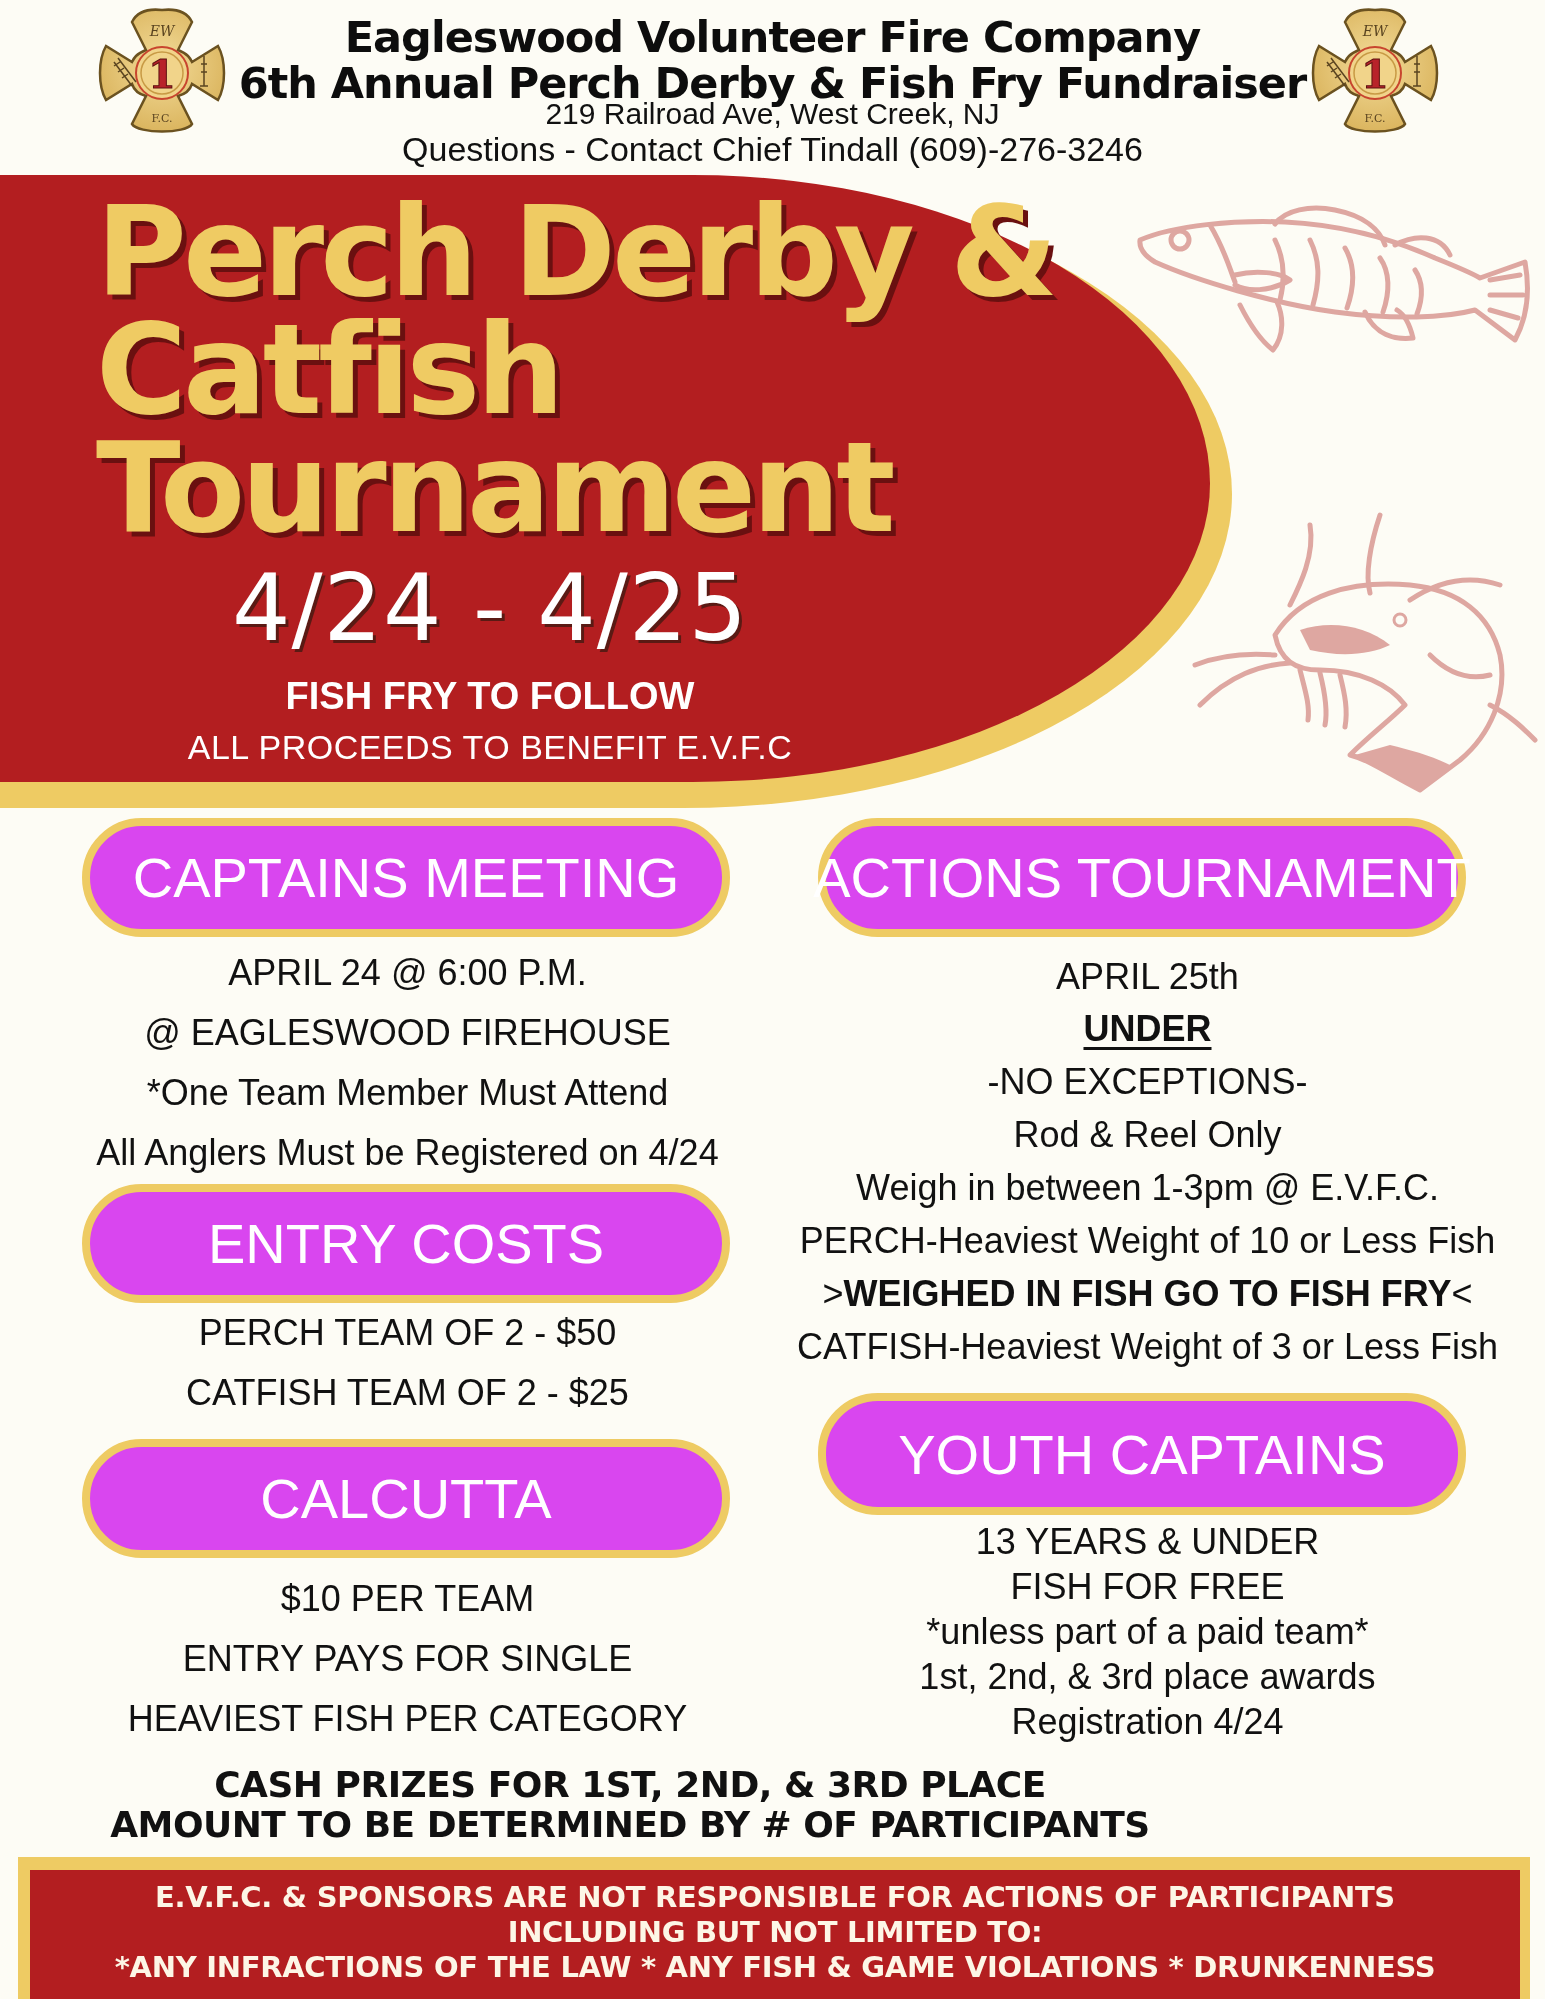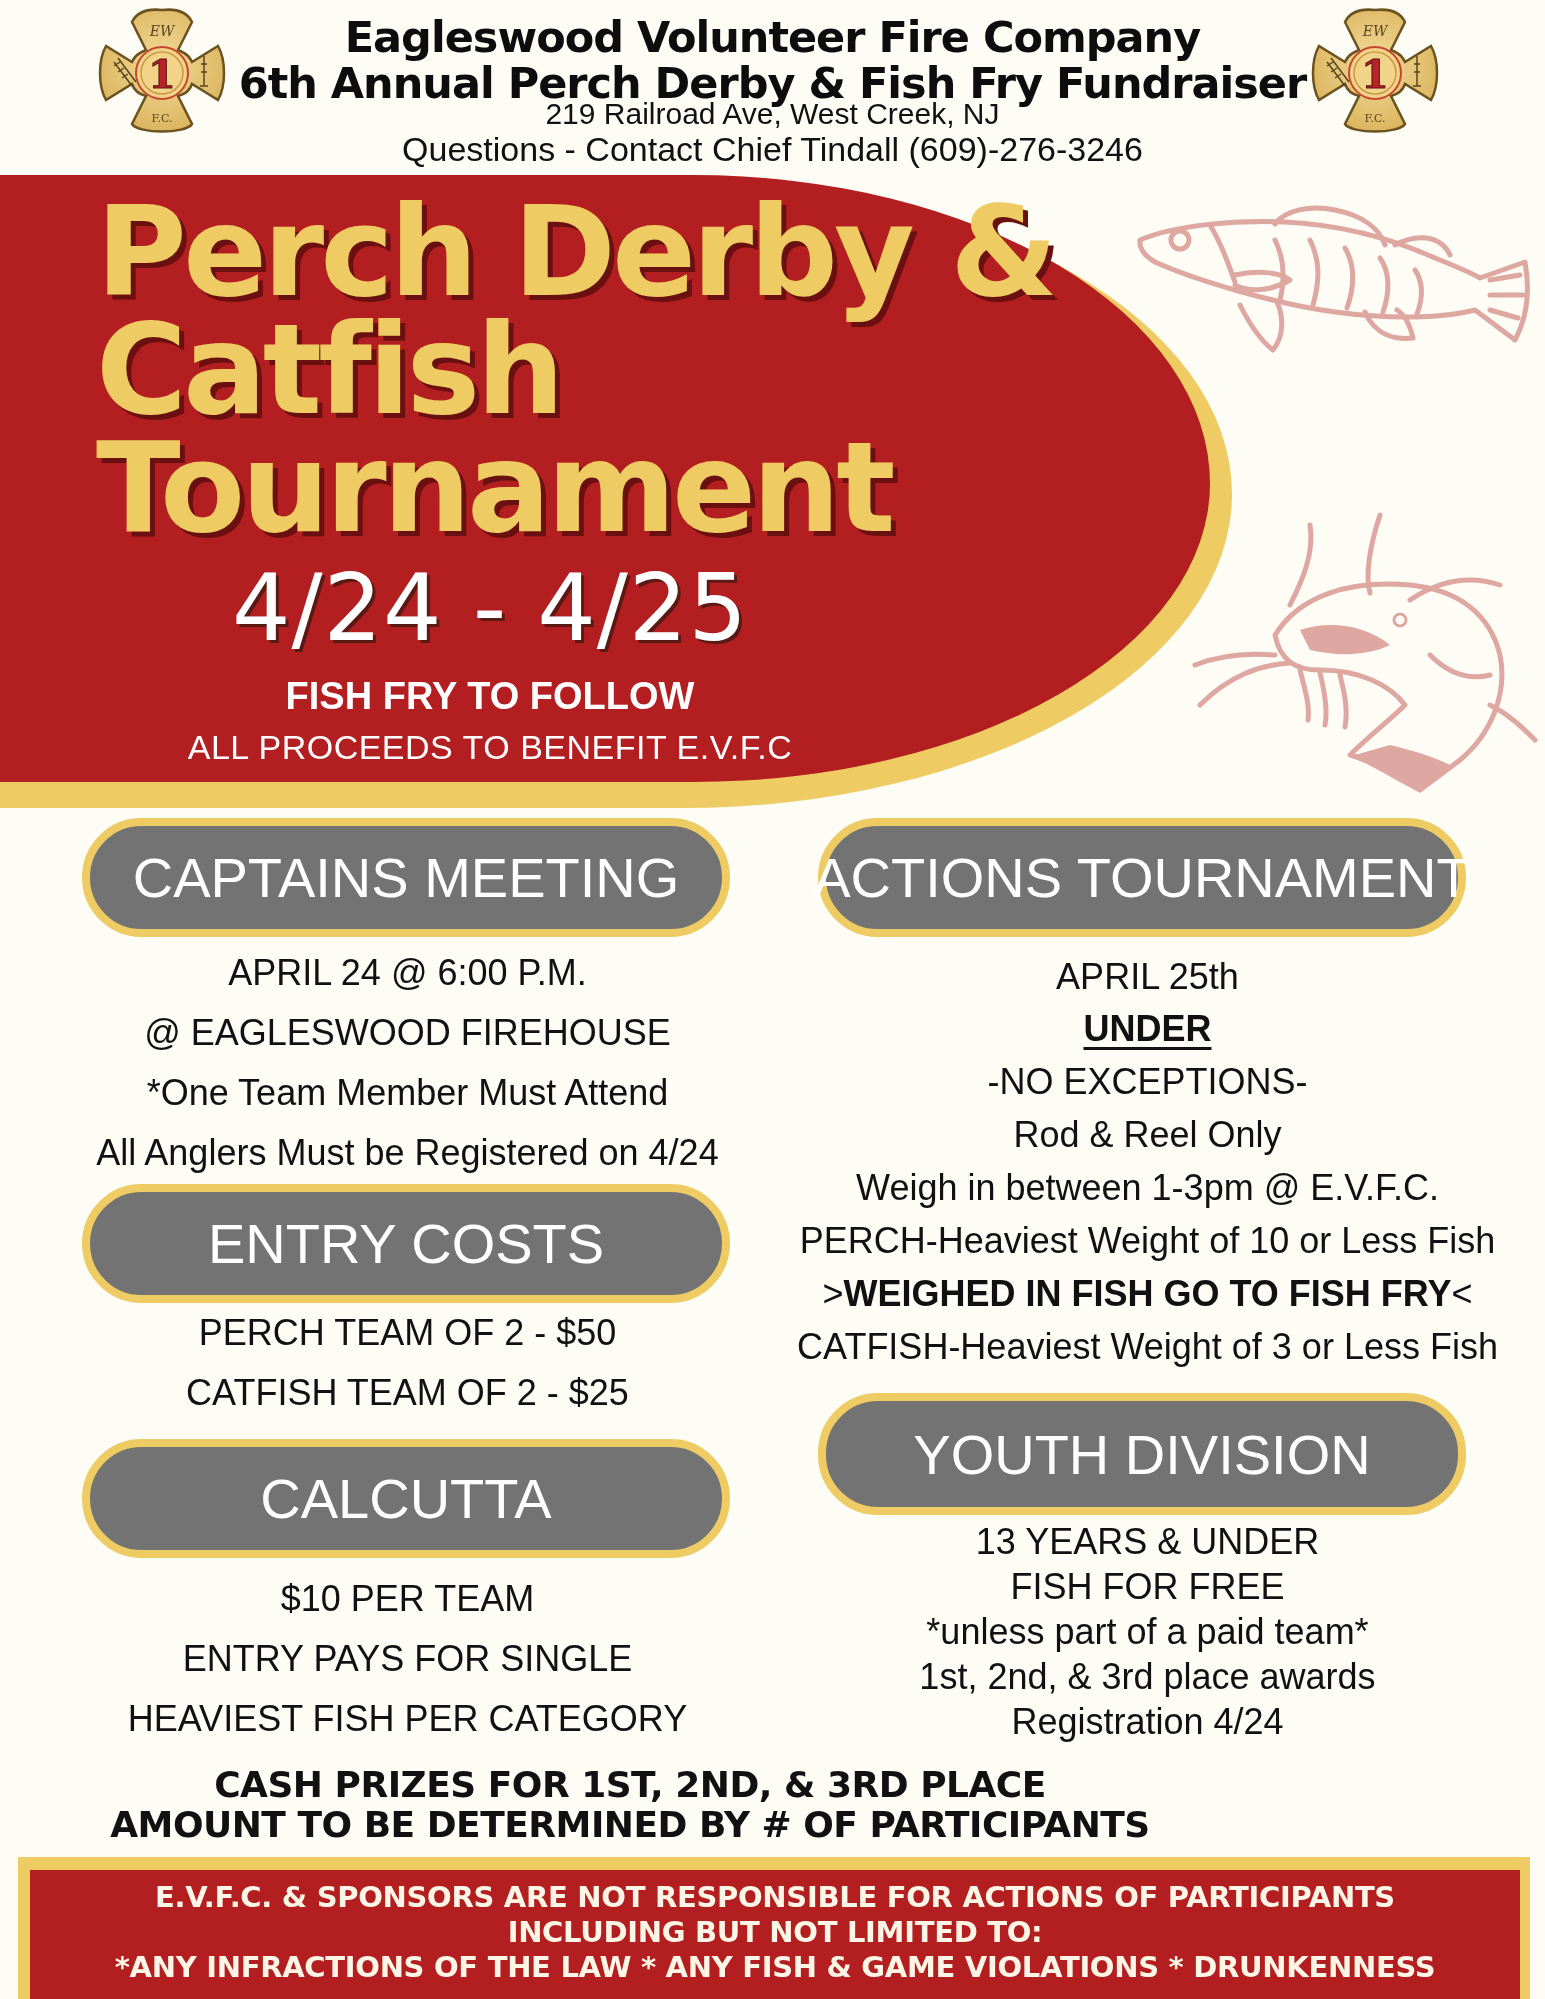--- a/index.html
+++ b/index.html
@@ -16,21 +16,21 @@
 
     
     .hero-gold { position: absolute; left: -400px; top: 180px; width: 1632px; height: 628px; background: #eecb63; border-radius: 0 600px 600px 0 / 0 330px 330px 0; border-top-right-radius: 520px 300px; }
     .hero-red { position: absolute; left: -400px; top: 175px; width: 1610px; height: 607px; background: #b31e20; border-top-right-radius: 470px 330px; border-bottom-right-radius: 470px 290px; }
     .title { position: absolute; left: 96px; font: bold 124px "DejaVu Sans", sans-serif; color: #efcb63; letter-spacing: -4px; line-height: 1; text-shadow: 5px 5px 0 #6a1010; white-space: nowrap; }
     .dates { position: absolute; left: 0; width: 980px; top: 555px; font: 92px "DejaVu Sans", sans-serif; color: #fff; text-shadow: 3px 3px 0 #5a1a14; letter-spacing: 1px; }
     .fishfry { position: absolute; left: 0; width: 980px; top: 675px; font: bold 38px "Liberation Sans", sans-serif; color: #fff; }
     .proceeds { position: absolute; left: 0; width: 980px; top: 728px; font: 34px "Liberation Sans", sans-serif; color: #fff; letter-spacing: 0.5px; }
 
     
-    .pill { position: absolute; background: #737373; border: 8px solid #eecb63; border-radius: 60px; color: #fff; display: flex; align-items: center; justify-content: center; font: 56px "Liberation Sans", sans-serif; white-space: nowrap; }
+    .pill { position: absolute; background: #d946ef; border: 8px solid #eecb63; border-radius: 60px; color: #fff; display: flex; align-items: center; justify-content: center; font: 56px "Liberation Sans", sans-serif; white-space: nowrap; }
     .body-line { position: absolute; font: 36px "Liberation Sans", sans-serif; color: #111; white-space: nowrap; text-align: center; }
     .left-col { left: 30px; width: 755px; }
     .right-col { left: 750px; width: 795px; }
     .rules { font-weight: bold; text-decoration: underline; text-underline-offset: 6px; }
     .bold { font-weight: bold; }
 
     .cash { position: absolute; left: 0; width: 1240px; font: bold 36px "DejaVu Sans", sans-serif; letter-spacing: -0.5px; color: #111; text-align: center; white-space: nowrap; padding-left: 20px; }
 
     .disclaimer-gold { position: absolute; left: 18px; top: 1857px; width: 1512px; height: 160px; background: #eecb63; }
     .disclaimer-red { position: absolute; left: 30px; top: 1870px; width: 1490px; height: 140px; background: #b31e20; }
@@ -144,21 +144,21 @@
 <div class="body-line right-col rules" style="top:1008px;">UNDER</div>
 <div class="body-line right-col" style="top:1061px;">-NO EXCEPTIONS-</div>
 <div class="body-line right-col" style="top:1114px;">Rod &amp; Reel Only</div>
 <div class="body-line right-col" style="top:1167px;">Weigh in between 1-3pm @ E.V.F.C.</div>
 <div class="body-line right-col" style="top:1220px;">PERCH-Heaviest Weight of 10 or Less Fish</div>
 <div class="body-line right-col" style="top:1273px;">
   <span>&gt;</span><span class="bold">WEIGHED IN FISH GO TO FISH FRY</span><span>&lt;</span>
 </div>
 <div class="body-line right-col" style="top:1326px;">CATFISH-Heaviest Weight of 3 or Less Fish</div>
 
-<div class="pill" style="left:818px; top:1393px; width:648px; height:122px;">YOUTH DIVISION</div>
+<div class="pill" style="left:818px; top:1393px; width:648px; height:122px;">YOUTH CAPTAINS</div>
 <div class="body-line right-col" style="top:1521px;">13 YEARS &amp; UNDER</div>
 <div class="body-line right-col" style="top:1566px;">FISH FOR FREE</div>
 <div class="body-line right-col" style="top:1611px;">*unless part of a paid team*</div>
 <div class="body-line right-col" style="top:1656px;">1st, 2nd, &amp; 3rd place awards</div>
 <div class="body-line right-col" style="top:1701px;">Registration 4/24</div>
 
 <div class="cash" style="top:1764px;">CASH PRIZES FOR 1ST, 2ND, &amp; 3RD PLACE</div>
 <div class="cash" style="top:1804px;">AMOUNT TO BE DETERMINED BY # OF PARTICIPANTS</div>
 
 <div class="disclaimer-gold"></div>

